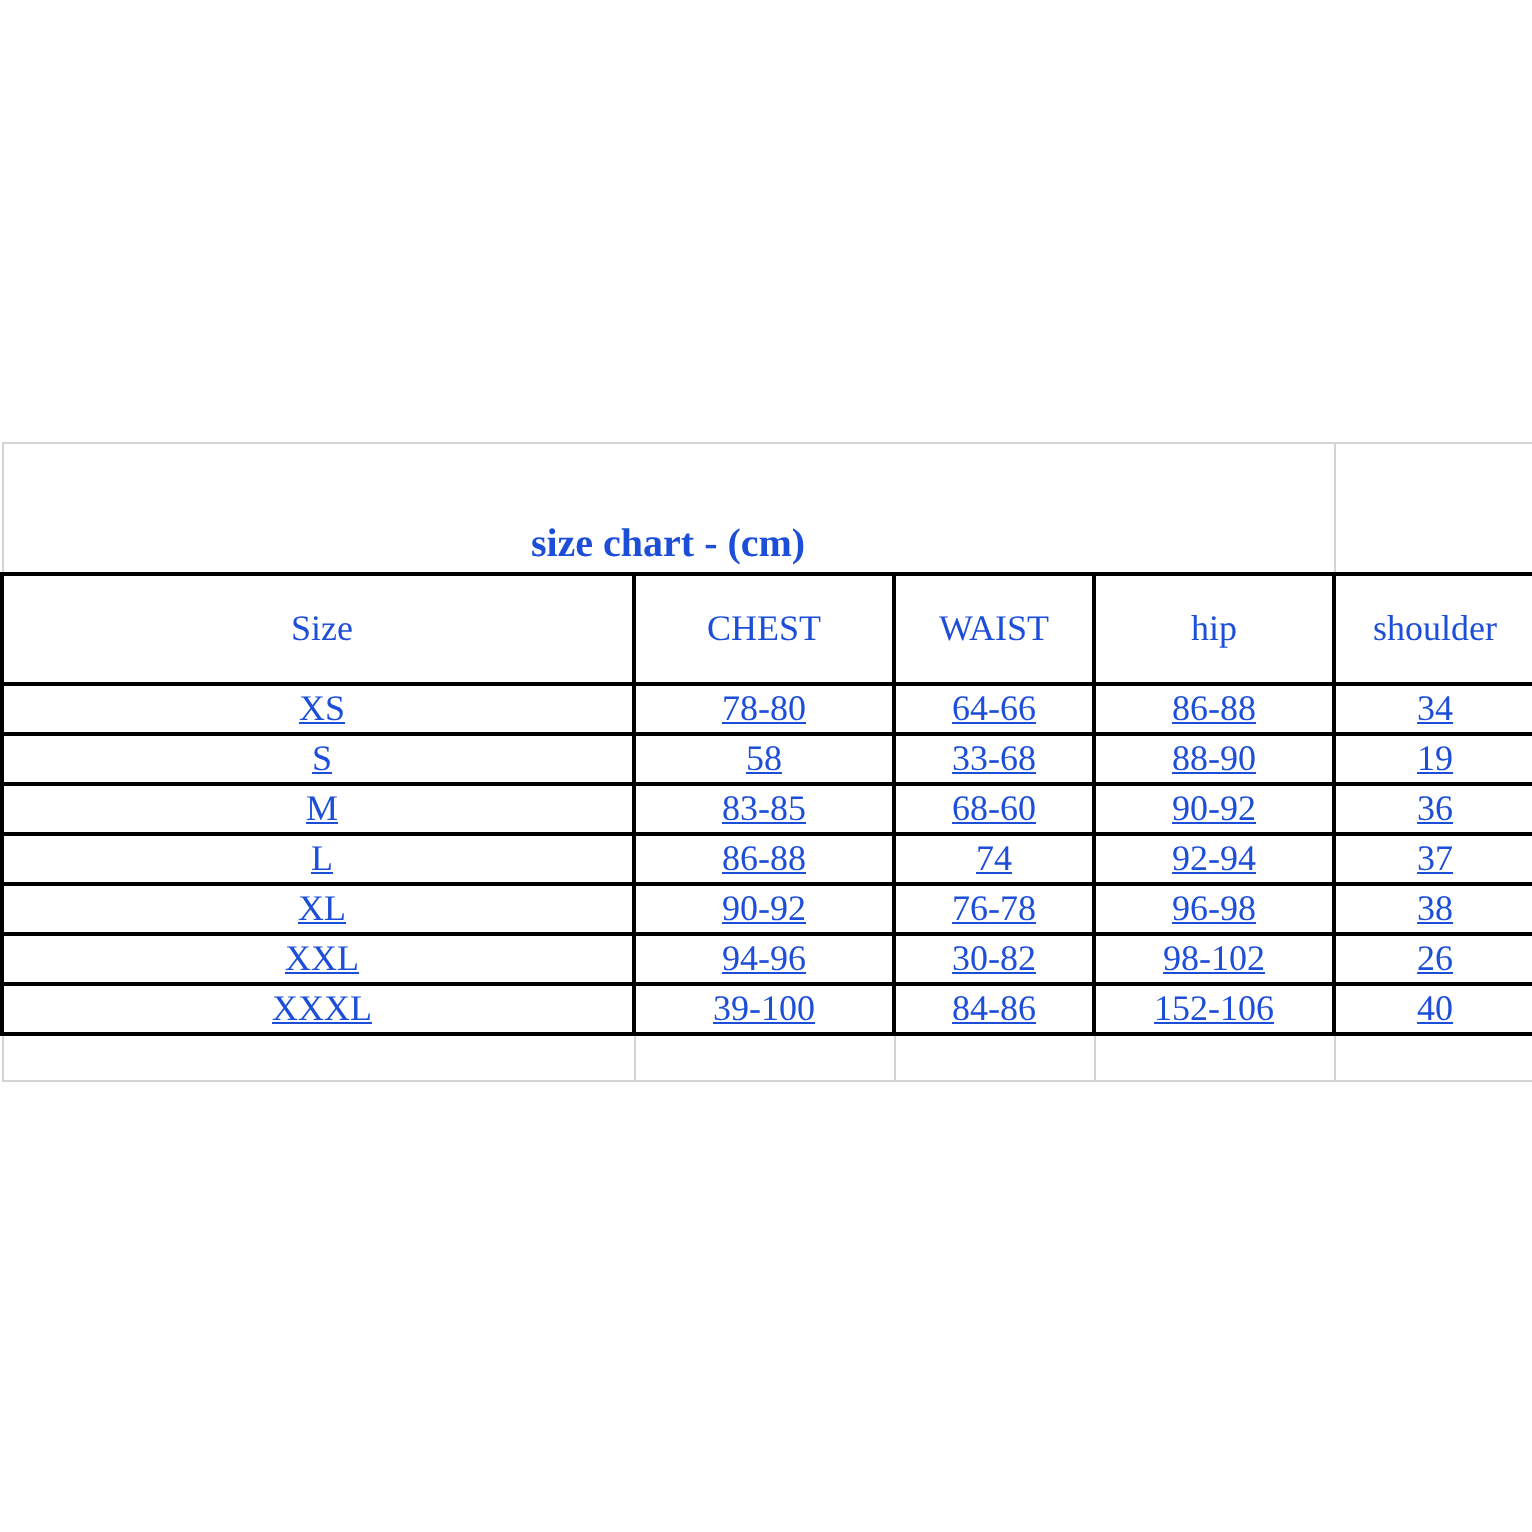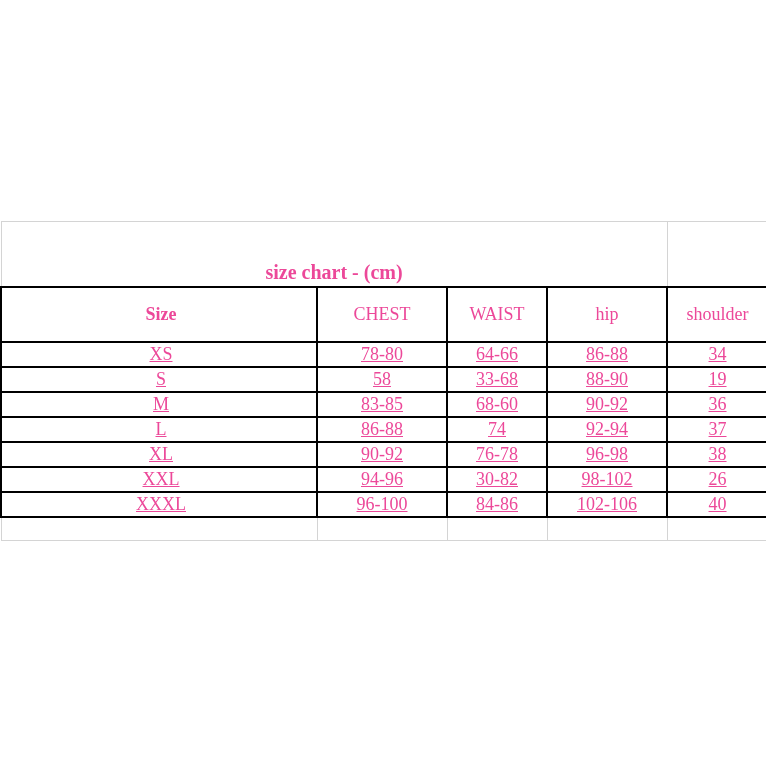--- a/index.html
+++ b/index.html
@@ -20,21 +20,21 @@
   }
   table.size-chart {
     position: absolute;
     left: 0;
     top: 221px;
     width: 766px;
     border-collapse: collapse;
     table-layout: fixed;
     font-family: "Liberation Serif", serif;
     font-size: 18px;
-    color: #ec4899;
+    color: #1d4ed8;
   }
   td {
     overflow: hidden;
     white-space: nowrap;
     padding: 0;
   }
   
   tr.title-row td {
     height: 62px;
     border-top: 1px solid #d4d4d4;
@@ -53,21 +53,21 @@
     border-right: none;
   }
   
   tr.header-row td {
     height: 53px;
     border: 2px solid #000000;
     vertical-align: middle;
     text-align: center;
   }
   td.header-size {
-    font-weight: bold;
+    font-weight: normal;
     text-align: left;
     padding-left: 4px;
   }
   
   tr.data-row td {
     height: 23px;
     border: 2px solid #000000;
     vertical-align: middle;
     text-align: center;
     text-decoration: underline;
@@ -155,23 +155,23 @@
     <tr class="data-row">
       <td class="row-label">XXL</td>
       <td>94-96</td>
       <td>30-82</td>
       <td>98-102</td>
       <td class="no-right">26</td>
     </tr>
 
     <tr class="data-row">
       <td class="row-label">XXXL</td>
-      <td>96-100</td>
+      <td>39-100</td>
       <td>84-86</td>
-      <td>102-106</td>
+      <td>152-106</td>
       <td class="no-right">40</td>
     </tr>
 
     <tr class="empty-row">
       <td></td>
       <td></td>
       <td></td>
       <td></td>
       <td class="no-right"></td>
     </tr>

